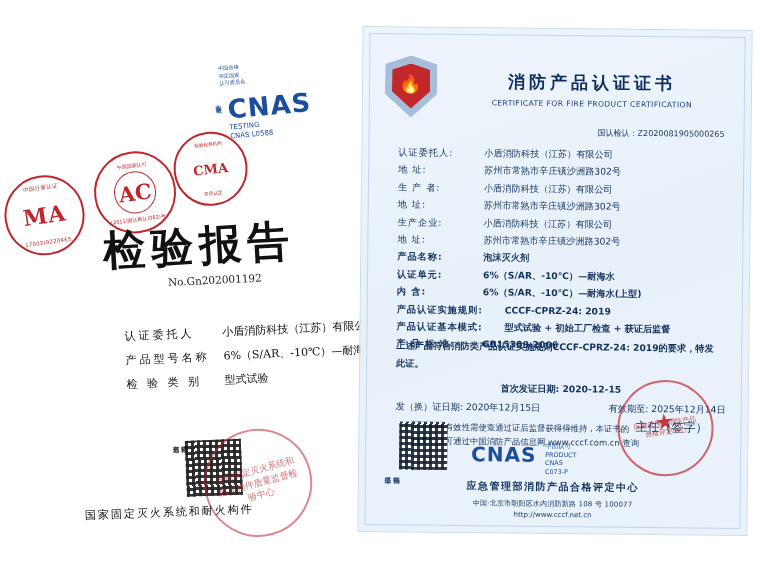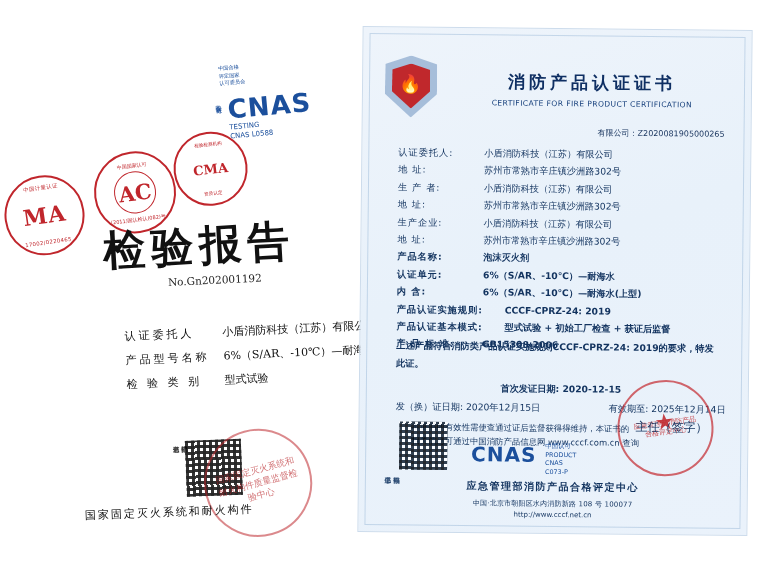--- a/index.html
+++ b/index.html
@@ -586,21 +586,21 @@
     <div class="inner"></div>
     <div class="flame">🔥</div>
   </div>
 
   <div id="cert-title">
     <div class="zh">消防产品认证证书</div>
     <div class="en">CERTIFICATE FOR FIRE PRODUCT CERTIFICATION</div>
   </div>
 
   <div id="cert-no">
-    <span>有限公司：</span><span>Z2020081905000265</span>
+    <span>国认检认：</span><span>Z2020081905000265</span>
   </div>
 
   <div id="cert-fields">
     <div class="row">
       <span class="lbl">认证委托人:</span>
       <span class="val">小盾消防科技（江苏）有限公司</span>
     </div>
     <div class="row">
       <span class="lbl">地      址:</span>
       <span class="val">苏州市常熟市辛庄镇沙洲路302号</span>

